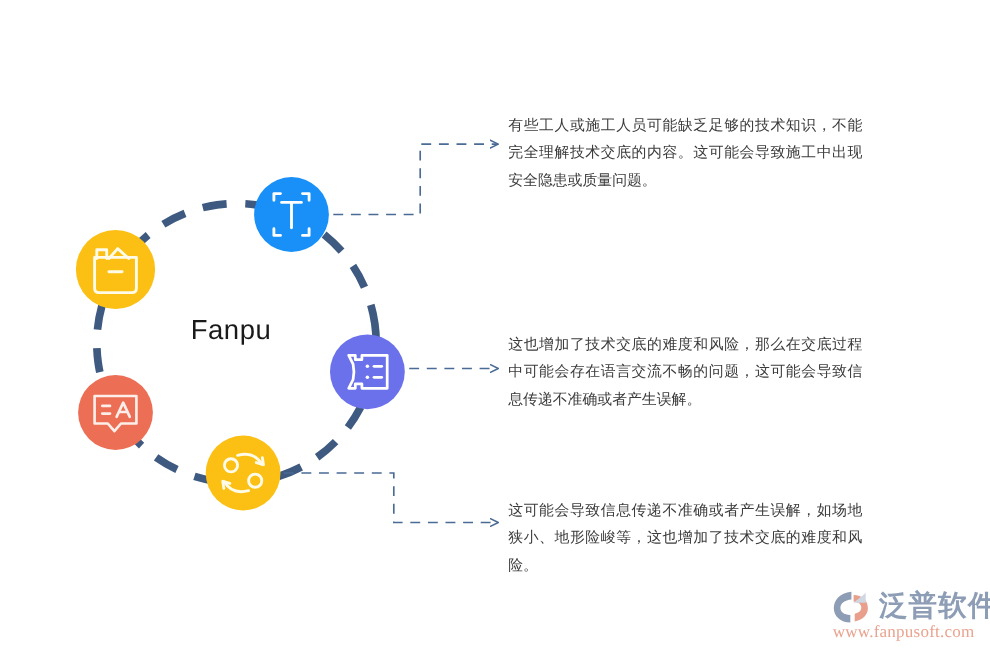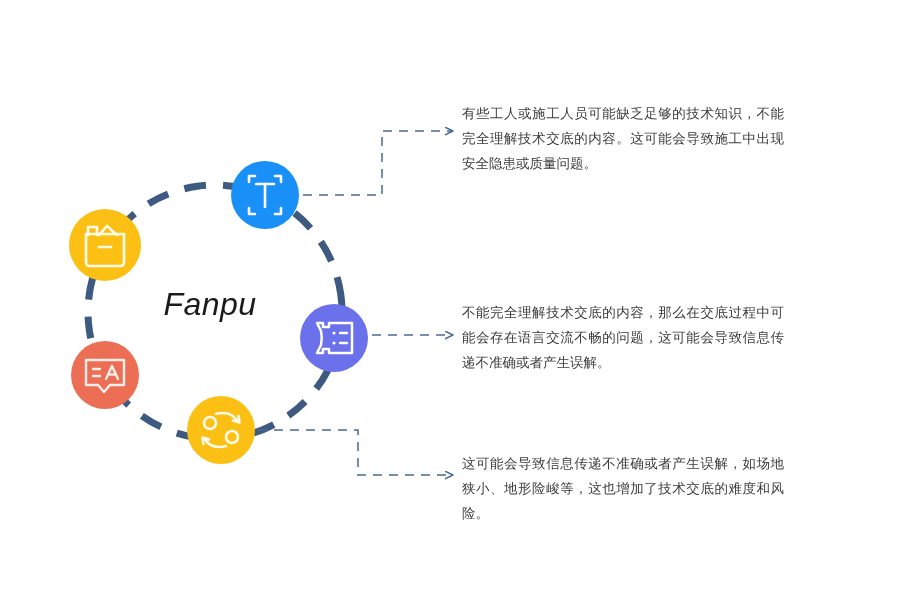--- a/index.html
+++ b/index.html
@@ -27,26 +27,25 @@
     top: 0;
     width: 900px;
     height: 600px;
   }
   .center-label {
     position: absolute;
     left: 120px;
     top: 286px;
     width: 180px;
     text-align: center;
-    font-size: 32px;
+    font-size: 25px;
     color: #1a1a1a;
     font-family: "Liberation Sans", "DejaVu Sans", sans-serif;
     letter-spacing: 0.5px;
     white-space: nowrap;
-    font-style: italic;
   }
   .desc {
     position: absolute;
     width: 322px;
     font-size: 13.5px;
     line-height: 25px;
     color: #3b3b3b;
     font-family: Liberation Sans, sans-serif;
     text-align: justify;
   }
@@ -171,17 +170,28 @@
         <path d="M209,439.5 L202.5,437.5 L203.5,444"></path>
         <circle cx="210" cy="423" r="6"></circle>
         <circle cx="232" cy="437" r="6"></circle>
       </g>
     </g>
   </svg>
 
   <div class="center-label">Fanpu</div>
 
   <div class="desc desc-0">有些工人或施工人员可能缺乏足够的技术知识，不能完全理解技术交底的内容。这可能会导致施工中出现安全隐患或质量问题。</div>
-  <div class="desc desc-1">不能完全理解技术交底的内容，那么在交底过程中可能会存在语言交流不畅的问题，这可能会导致信息传递不准确或者产生误解。</div>
+  <div class="desc desc-1">这也增加了技术交底的难度和风险，那么在交底过程中可能会存在语言交流不畅的问题，这可能会导致信息传递不准确或者产生误解。</div>
   <div class="desc desc-2">这可能会导致信息传递不准确或者产生误解，如场地狭小、地形险峻等，这也增加了技术交底的难度和风险。</div>
 
+  <div class="logo">
+    <svg class="logo-mark" viewBox="0 0 40 34">
+      <path d="M17,3 C6,4 1,11 1,18 C1,25 7,31 16,31 L16,24 C10,24 7,21 7,17.5
+               C7,13.5 11,10.5 17,10 Z" fill="#8d9db5"></path>
+      <path d="M19,6 C27,6 32,11 32,18 C32,24 27,29 20,30 L20,23
+               C24,22 26,20 26,17.5 C26,14 23,12 19,12 Z" fill="#e8a08c"></path>
+      <path d="M19,13 L30,4 L30,13 Z" fill="#cfd7e3"></path>
+    </svg>
+    <div class="logo-cn">泛普软件</div>
+    <div class="logo-url">www.fanpusoft.com</div>
+  </div>
 
 </div>
 
 </body></html>

